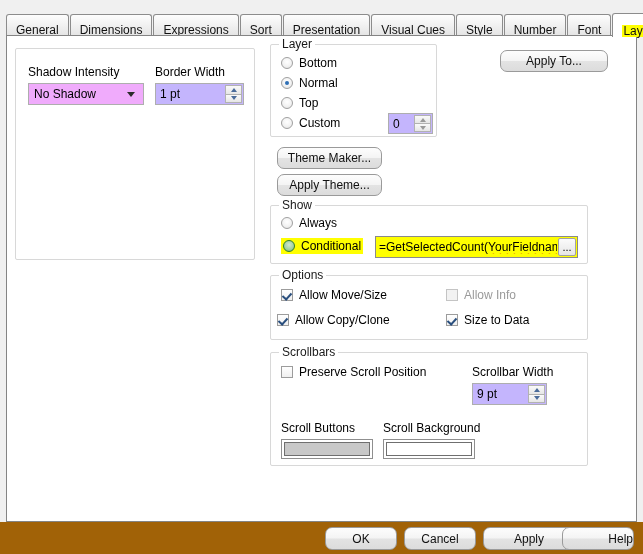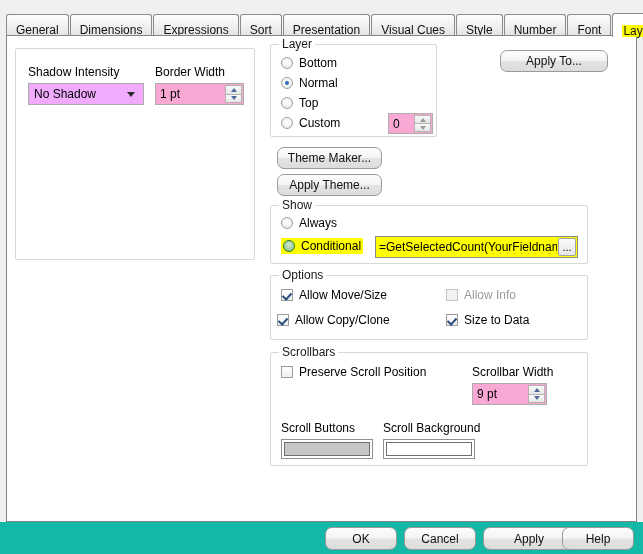--- a/index.html
+++ b/index.html
@@ -76,21 +76,21 @@
     width:0;height:0;
     border-left:4px solid transparent;
     border-right:4px solid transparent;
     border-top:5px solid #2b2b2b;
     transform:translateY(-2px);
   }
   
   .spin{
     position:absolute;
     border:1px solid #aeaeae;
-    background:#f9a8d4;
+    background:#c4b5fd;
     box-sizing:border-box;
     display:flex;align-items:center;
     padding-left:4px;
     font-size:12px;
   }
   .spinbtns{
     position:absolute;right:1px;top:1px;bottom:1px;
     width:17px;
     display:flex;flex-direction:column;
   }
@@ -212,21 +212,21 @@
     position:absolute;
     border:1px solid #8f8f8f;
     box-sizing:border-box;
     padding:2px;
     background:#fff;
   }
   .swatch > span{display:block;width:100%;height:100%;border:1px solid #6f6f6f;box-sizing:border-box;}
   
   .footer{
     position:absolute;left:0;right:0;bottom:0;height:32px;
-    background:#14b8a6;
+    background:#a16207;
   }
 </style>
 </head>
 <body>
 
 <div class="tabstrip">
   <div class="tab">
       <span>General</span>
     </div>
   <div class="tab">
@@ -405,16 +405,16 @@
 <div class="footer">
   <div class="btn" style="left:325px;top:5px;width:72px;height:23px;">
     <span>OK</span>
   </div>
   <div class="btn" style="left:404px;top:5px;width:72px;height:23px;">
     <span>Cancel</span>
   </div>
   <div class="btn" style="left:483px;top:5px;width:92px;height:23px;">
     <span>Apply</span>
   </div>
-  <div class="btn" style="left:562px;top:5px;width:72px;height:23px;">
+  <div class="btn" style="left:562px;top:5px;width:72px;height:23px;justify-content:flex-end;">
     <span>Help</span>
   </div>
 </div>
 
 </body></html>

